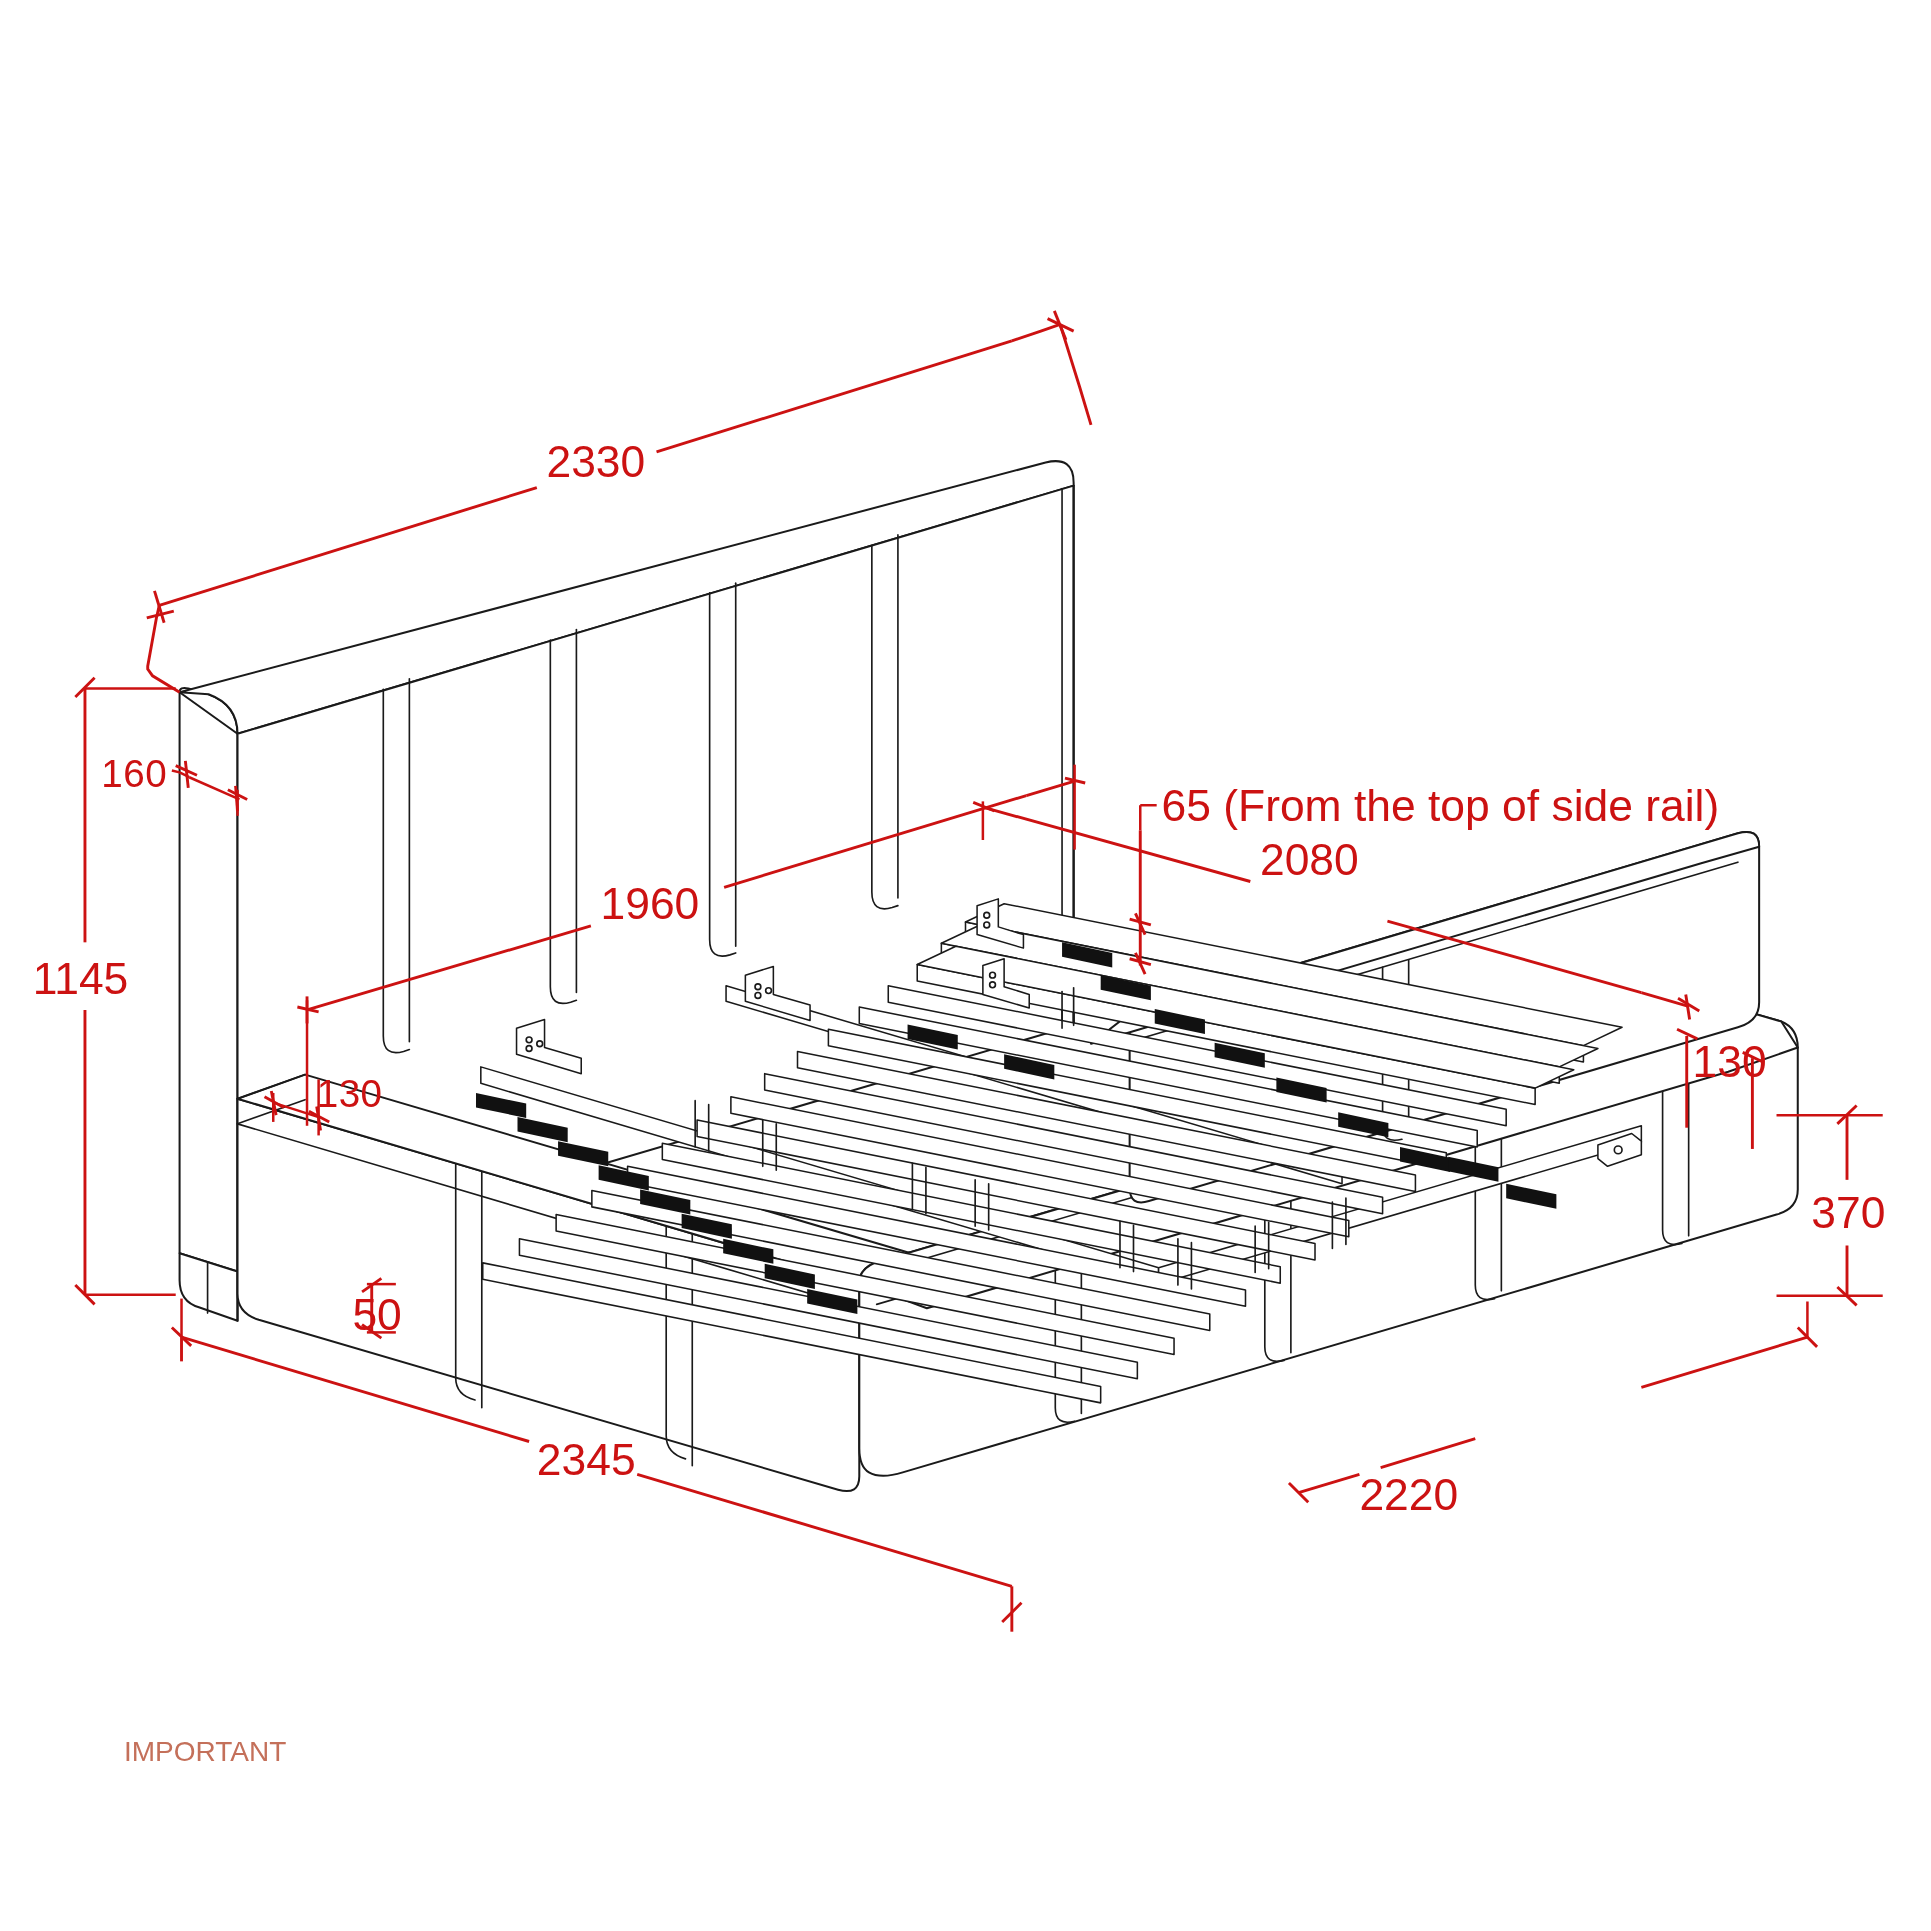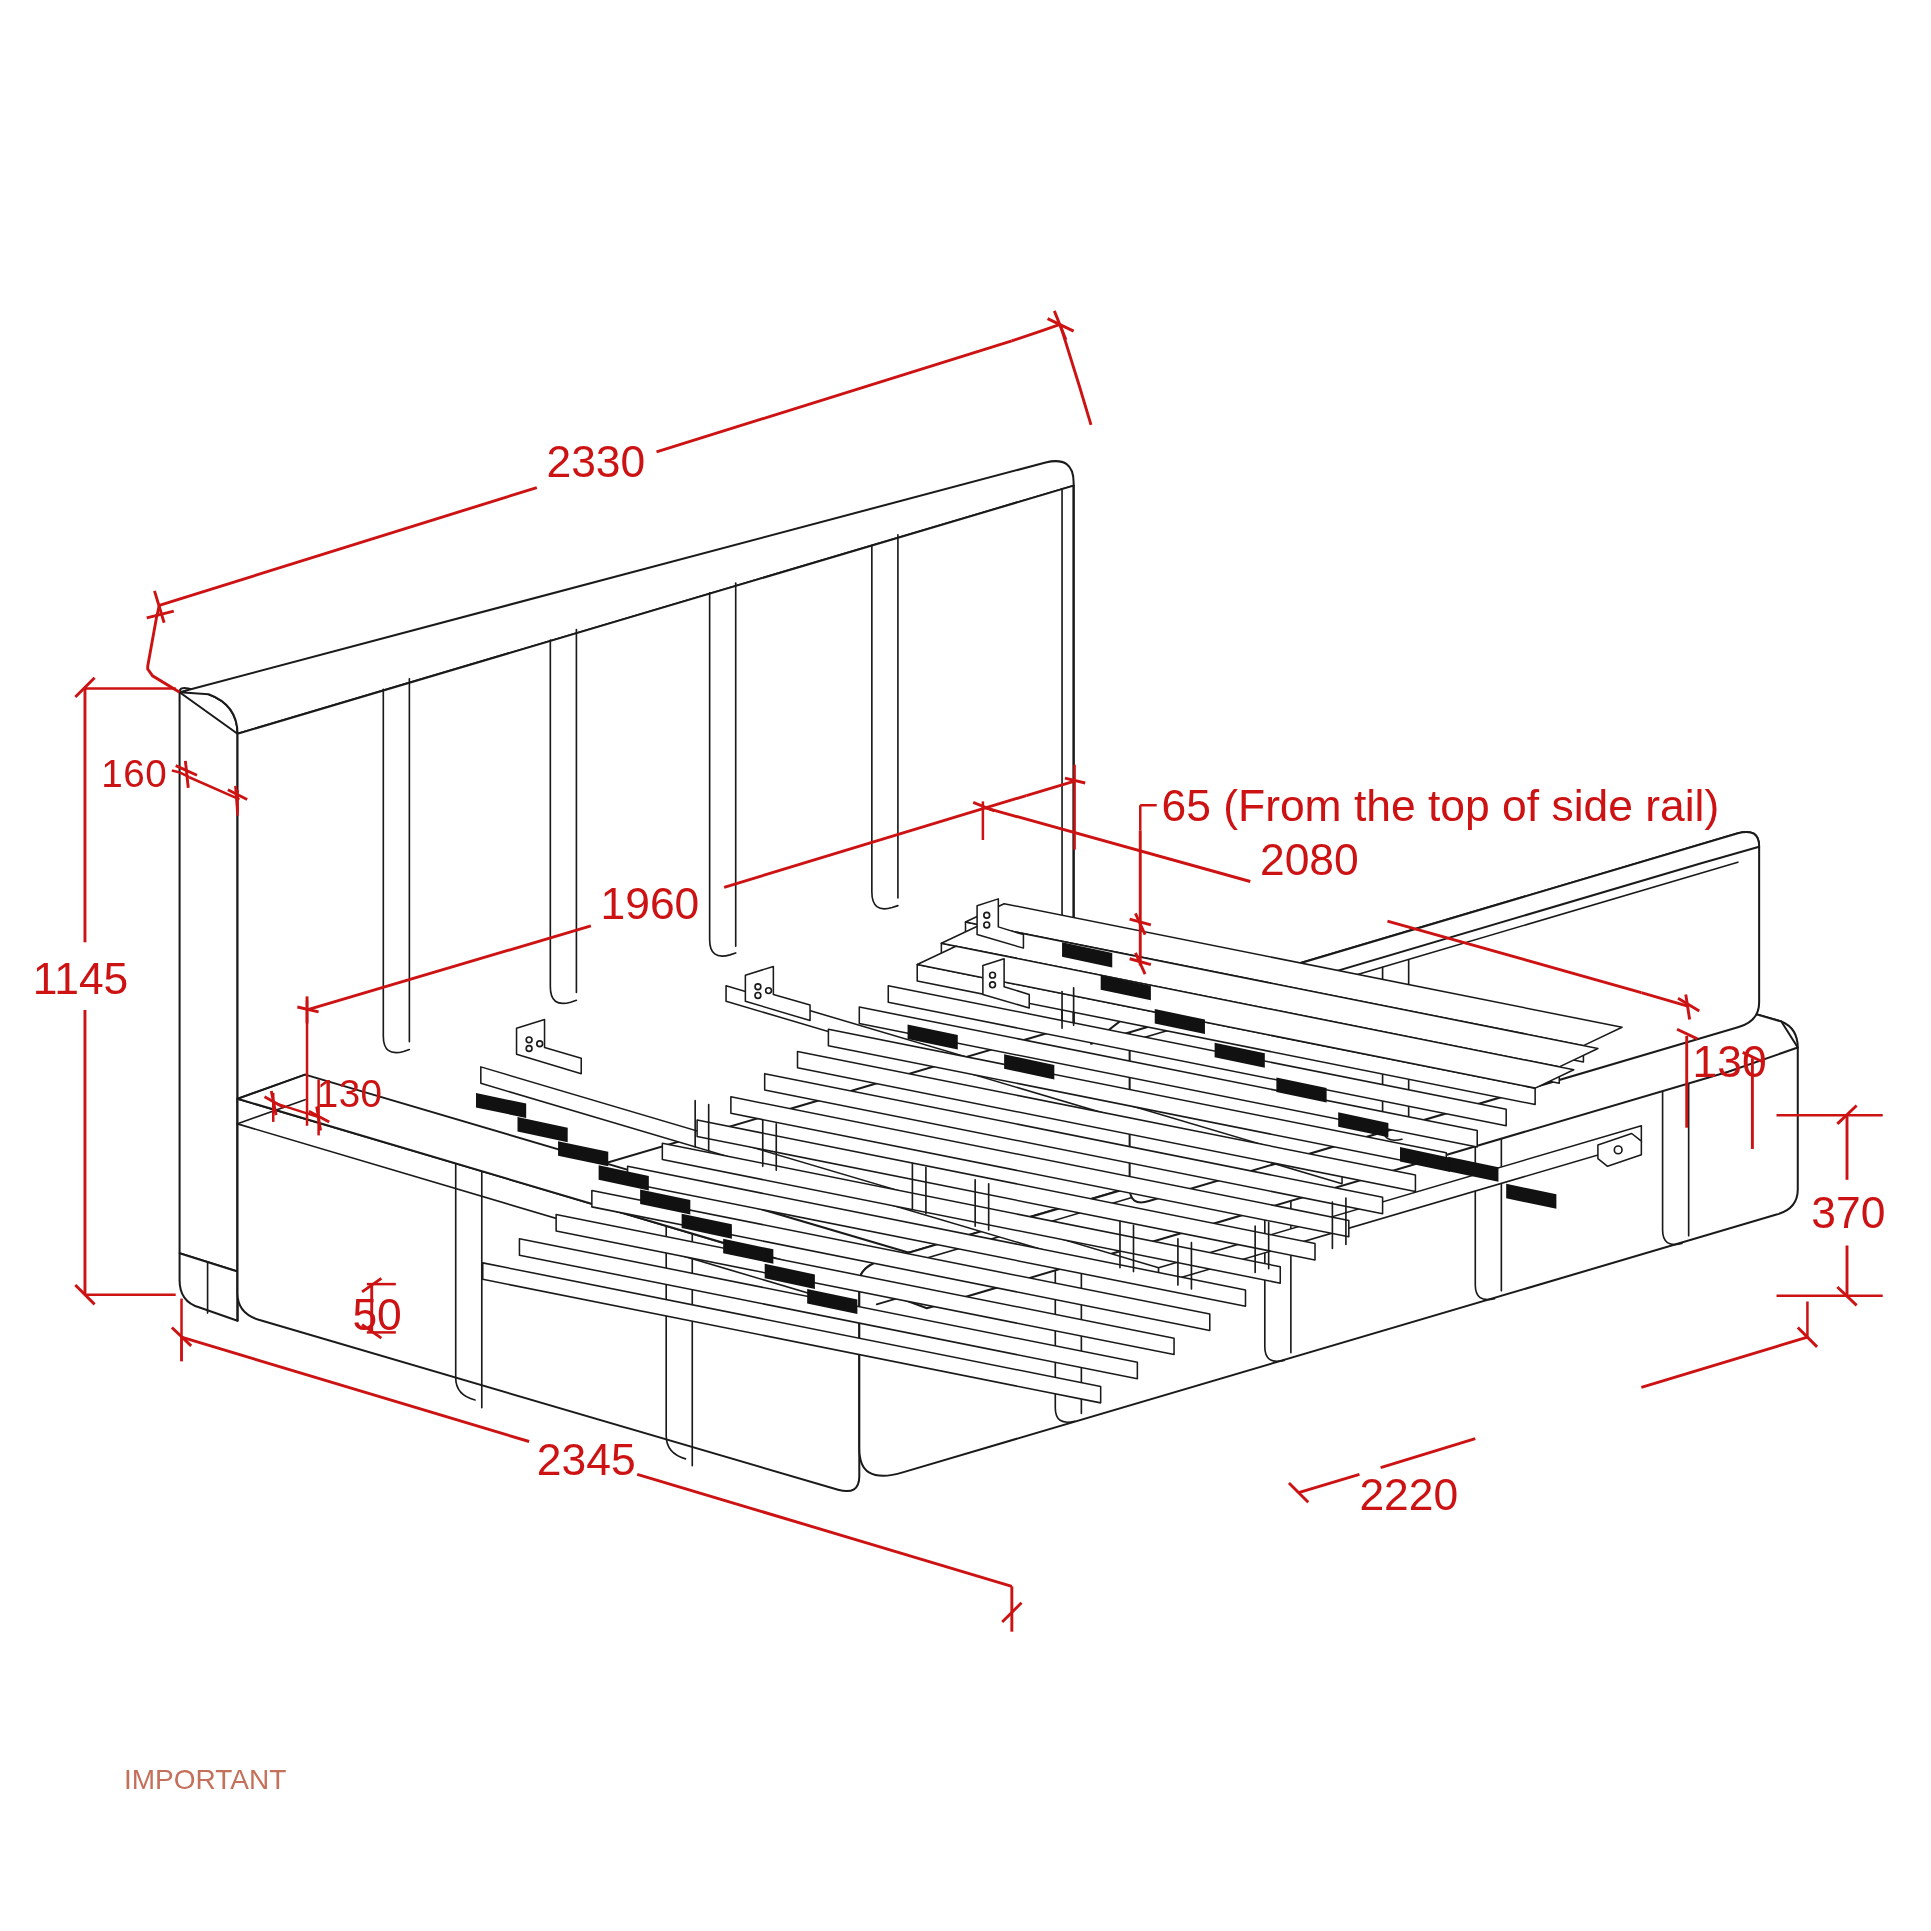--- a/index.html
+++ b/index.html
@@ -95,21 +95,21 @@
     position: absolute;
     left: 124px;
     top: 1664px;
     color: #C4705A;
     font-family: "Liberation Sans", sans-serif;
     font-size: 28px;
     line-height: 35px;
     white-space: pre;
     letter-spacing: 0px;
   }
-  .note-line { display: block; margin-top: 28px; }
+  .note-line { display: block; }
 </style>
 </head>
 <body>
 
 <div id="drawing-root">
 
   <svg id="bed-drawing" viewBox="0 0 2000 2000" xmlns="http://www.w3.org/2000/svg">
 
     <g>
 

